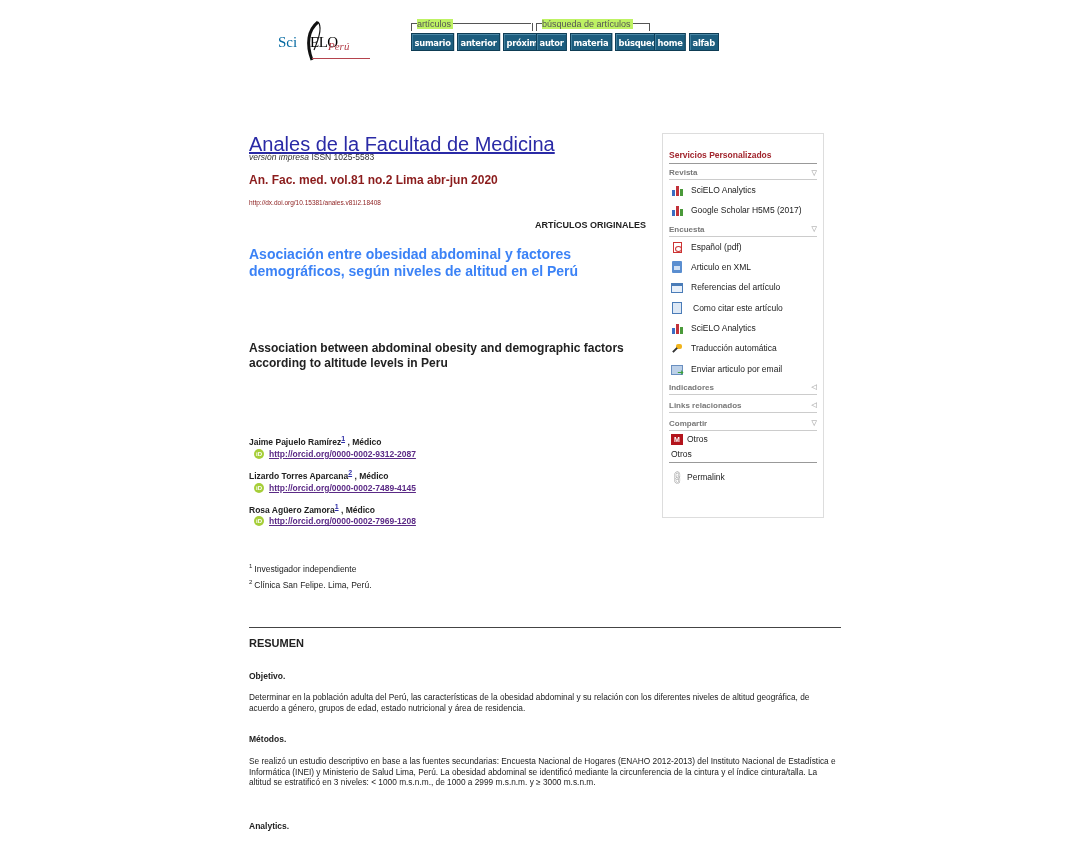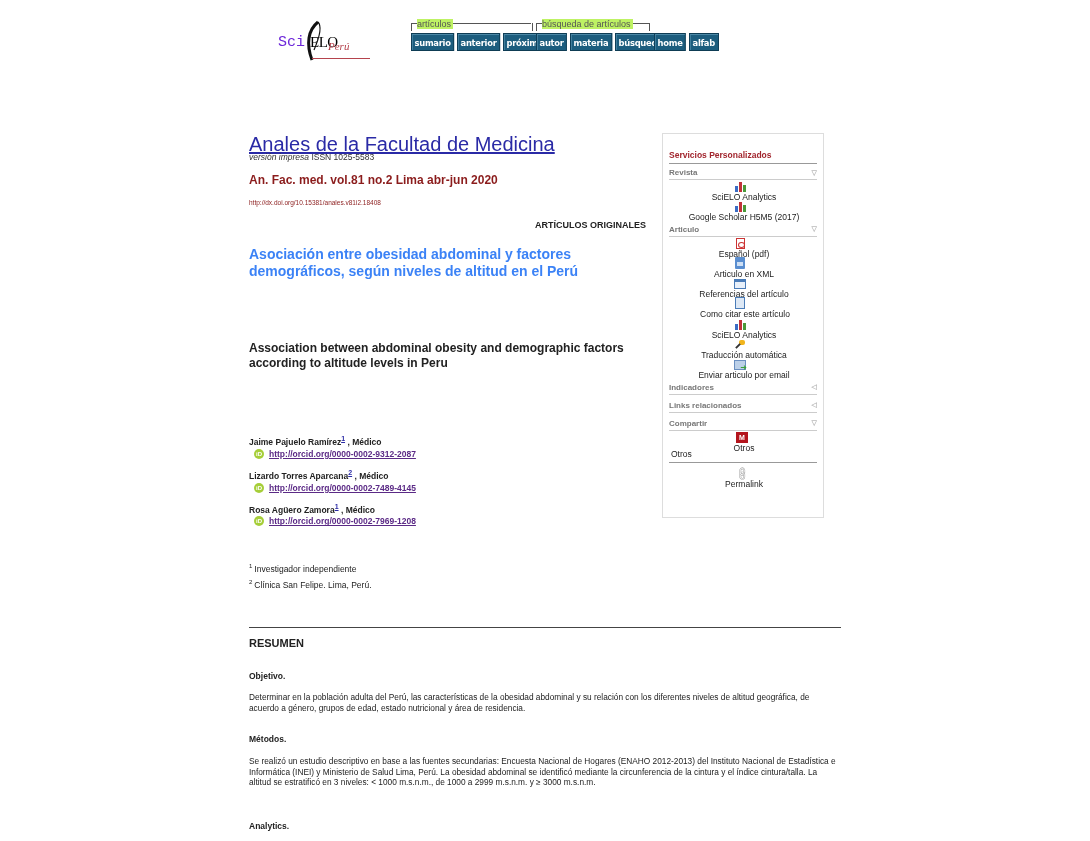--- a/index.html
+++ b/index.html
@@ -1,21 +1,21 @@
 <!DOCTYPE html>
 <html><head>
   <meta charset="utf-8">
   <style>
     * { box-sizing: border-box; margin: 0; padding: 0; }
     html, body { width: 1090px; height: 841px; overflow: hidden; background: #ffffff; }
     body { font-family: "Liberation Sans", sans-serif; color: #222; position: relative; }
 
     
     .logo { position: absolute; left: 278px; top: 20px; width: 95px; height: 42px; }
-    .logo .sci { position: absolute; left: 0; top: 14px; font-family: Liberation Mono, monospace; font-size: 15px; color: #6d28d9; }
+    .logo .sci { position: absolute; left: 0; top: 14px; font-family: Liberation Serif, serif; font-size: 15px; color: #0369a1; }
     .logo .elo { position: absolute; left: 32px; top: 14px; font-family: "Liberation Serif", serif; font-size: 15px; color: #000000; letter-spacing: -0.5px; }
     .logo .peru { position: absolute; left: 50px; top: 20px; font-family: "Liberation Serif", serif; font-style: italic; font-size: 11px; color: #b5434d; }
     .logo .line { position: absolute; left: 34px; top: 38px; width: 58px; height: 1px; background: #b5434d; }
     .logo svg { position: absolute; left: 22px; top: 0; }
 
     .navgroup { position: absolute; top: 19px; }
     .navgroup .cap { font-size: 9px; color: #555; height: 12px; line-height: 10px; position: relative; white-space: nowrap; }
     .navgroup .cap .bracket { position: absolute; left: 0; top: 4px; height: 8px; border-left: 1px solid #555; border-top: 1px solid #555; width: 4px; }
     .navgroup .cap .bracket-r { position: absolute; right: 0; top: 4px; height: 8px; border-right: 1px solid #555; border-top: 1px solid #555; }
     .navgroup .cap .txt { position: absolute; left: 6px; top: 0; background: #bef264; padding-right: 2px; }
@@ -46,21 +46,21 @@
     .hr { position: absolute; left: 249px; top: 627px; width: 592px; height: 1px; background: #444; }
     .resumen { position: absolute; left: 249px; top: 637px; font-size: 11px; font-weight: bold; color: #222; }
     .subhead { position: absolute; left: 249px; font-size: 8.5px; font-weight: bold; color: #222; }
     .para { position: absolute; left: 249px; width: 590px; font-size: 8.3px; line-height: 10.5px; color: #222; }
 
     
     .sidebar { position: absolute; left: 662px; top: 133px; width: 162px; height: 385px; border: 1px solid #ddd; padding: 6px 6px; }
     .sb-title { font-size: 8.5px; font-weight: bold; color: #a2262e; margin-top: 10px; padding-bottom: 3px; border-bottom: 1px solid #999; }
     .sb-section { display: flex; justify-content: space-between; align-items: center; font-size: 8px; font-weight: bold; color: #777; margin-top: 4px; padding-bottom: 2px; border-bottom: 1px solid #ccc; cursor: pointer; }
     .sb-section .arrow { font-size: 7px; color: #bbb; }
-    .sb-item { display: flex; align-items: center; font-size: 8.5px; color: #222; height: 20.3px; padding-left: 2px; cursor: pointer; flex-direction: column; }
+    .sb-item { display: flex; align-items: center; font-size: 8.5px; color: #222; height: 20.3px; padding-left: 2px; cursor: pointer; }
     .sb-item .ic { width: 12px; height: 12px; margin-right: 8px; display: inline-flex; align-items: flex-end; justify-content: center; flex-shrink: 0; }
     .bars { display: flex; align-items: flex-end; gap: 1px; }
     .bars span { width: 3px; display: block; }
     .pdf-ic { width: 9px; height: 11px; background: #fff; border: 1px solid #c33; position: relative; }
     .pdf-ic:after { content: ""; position: absolute; left: 1px; top: 3px; width: 5px; height: 4px; border: 1px solid #c33; border-radius: 50%; }
     .xml-ic { width: 10px; height: 12px; background: #5a8ed0; border-radius: 1px; position: relative; }
     .xml-ic:after { content: ""; position: absolute; left: 2px; top: 5px; width: 6px; height: 4px; background: #cfe0f5; }
     .ref-ic { width: 12px; height: 10px; border: 1px solid #4a7cb8; background: #e8f0fa; border-top: 3px solid #4a7cb8; }
     .cite-ic { width: 10px; height: 12px; border: 1px solid #4a7cb8; background: #dde8f5; }
     .trad-ic { width: 10px; height: 10px; position: relative; }
@@ -200,21 +200,21 @@
         <span class="bars">
           <span style="height:6px;background:#3b6dc4"></span>
           <span style="height:10px;background:#c2323a"></span>
           <span style="height:7px;background:#4a9a3a"></span>
         </span>
       </span>
     <span>Google Scholar H5M5 (2017)</span>
   </div>
 
   <div class="sb-section">
-    <span>Articulo</span>
+    <span>Encuesta</span>
     <span class="arrow">▽</span>
   </div>
   <div class="sb-item">
     <span class="ic">
         <span class="pdf-ic"></span>
       </span>
     <span>Español (pdf)</span>
   </div>
   <div class="sb-item">
     <span class="ic">

